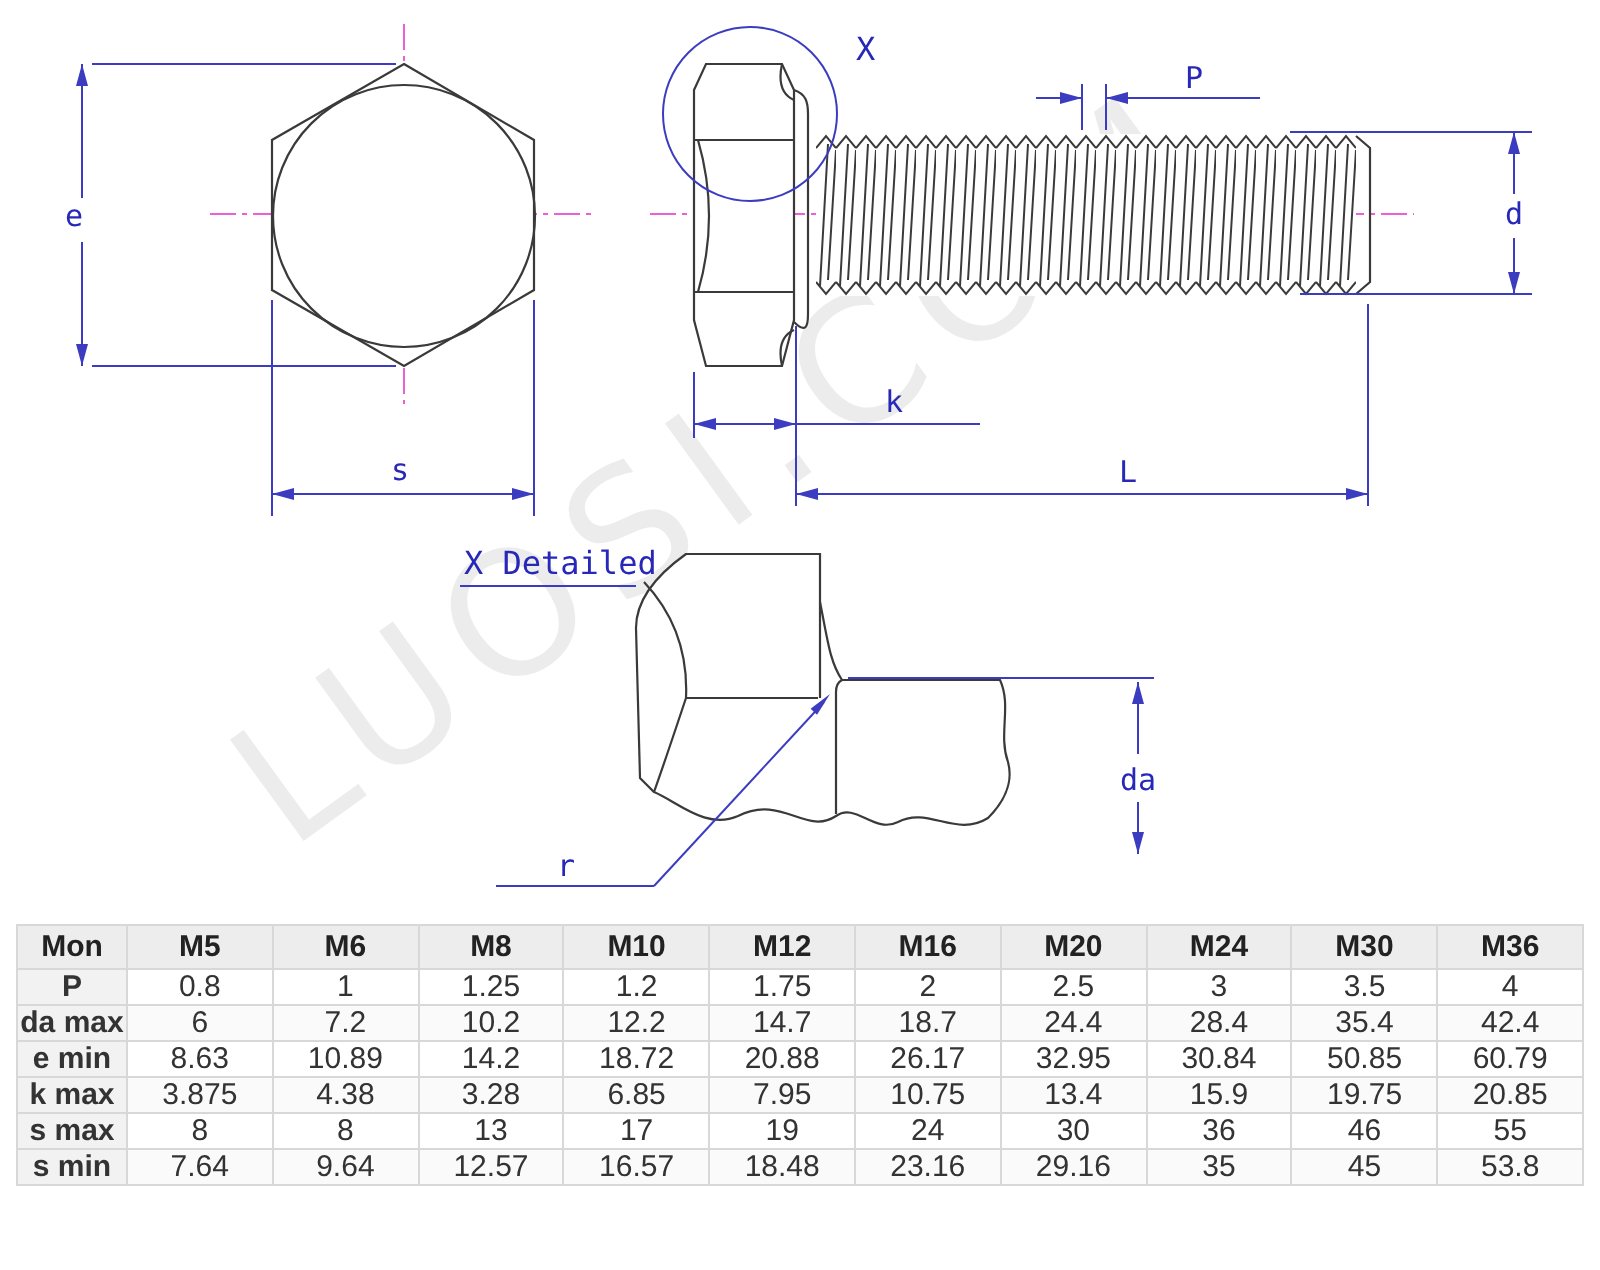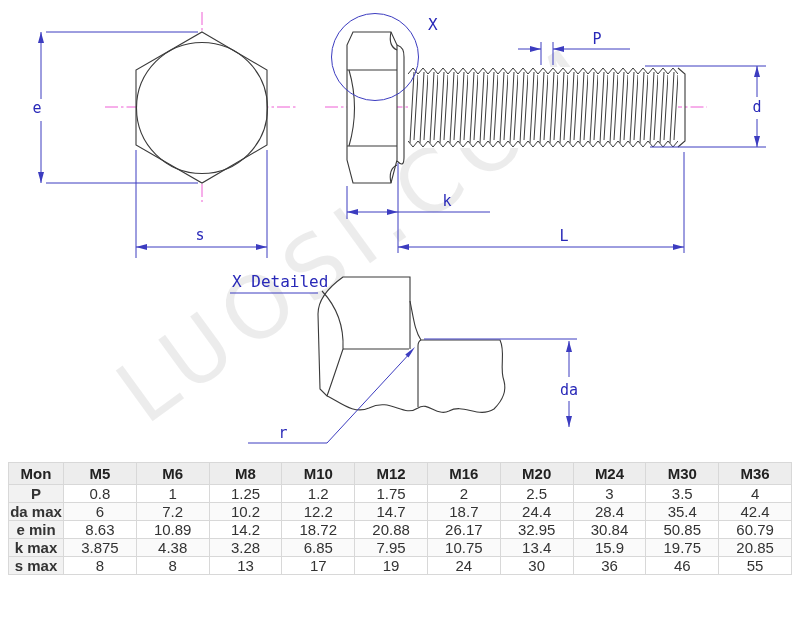--- a/index.html
+++ b/index.html
@@ -239,16 +239,29 @@
           <td>8</td>
           <td>13</td>
           <td>17</td>
           <td>19</td>
           <td>24</td>
           <td>30</td>
           <td>36</td>
           <td>46</td>
           <td>55</td>
         </tr>
+        <tr>
+          <td class="rowlabel">s min</td>
+          <td>7.64</td>
+          <td>9.64</td>
+          <td>12.57</td>
+          <td>16.57</td>
+          <td>18.48</td>
+          <td>23.16</td>
+          <td>29.16</td>
+          <td>35</td>
+          <td>45</td>
+          <td>53.8</td>
+        </tr>
       </tbody>
   </table>
 
 </div>
 
 </body></html>

